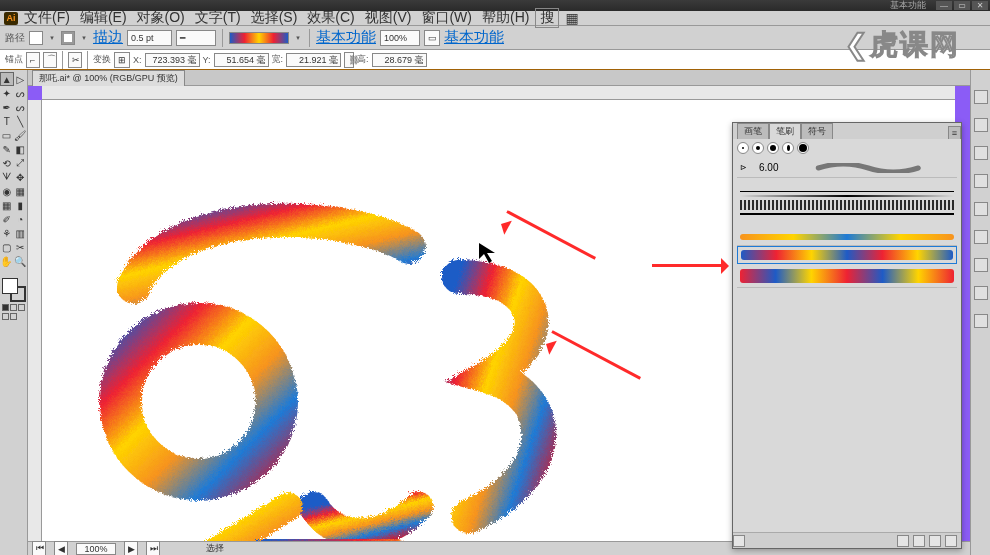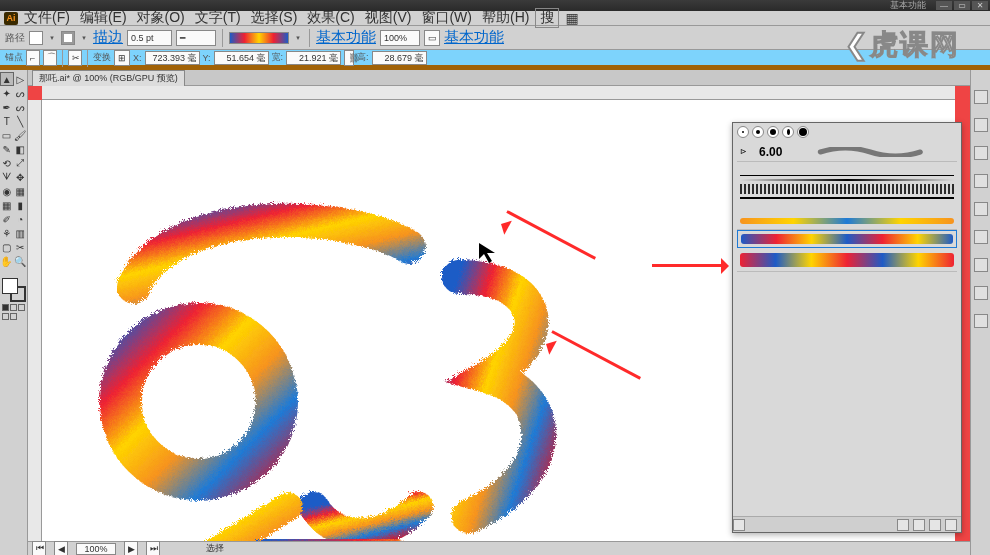--- a/index.html
+++ b/index.html
@@ -13,38 +13,38 @@
   .menu-bar .logo { width:14px; height:13px; background:#3a2a00; color:#f7931e; font-size:9px; font-weight:bold; text-align:center; line-height:13px; border-radius:2px;}
   .menu-bar .item { font-size: 14px; color: #333; padding: 1px 4px; }
 
   .control-bar { height: 24px; background: #d1d1d1; display: flex; align-items: center; padding: 0 5px; gap: 4px; border-bottom: 1px solid #999; }
   .cb-box { height: 16px; background: #fafafa; border: 1px solid #888; display:flex; align-items:center; padding: 0 3px; font-size:9px; color:#333;}
   .cb-swatch { width:14px; height:14px; border:1px solid #888; background:#fff;}
   .cb-sep { width:1px; height:18px; background:#999; margin:0 2px;}
   .cb-grad { width:60px; height:12px; border:1px solid #888; background:linear-gradient(90deg,#1e5bc6,#e23,#ffd400,#e23,#1e5bc6);}
   .cb-link { font-size:15px; color:#0066cc; text-decoration:underline;}
 
-  .sub-bar { height: 20px; background: #7dd3fc; display: flex; align-items: center; padding: 0 5px; gap: 3px; border-bottom: 5px solid #a16207; font-size:9px; color:#333;}
+  .sub-bar { height: 20px; background: #ffffff; display: flex; align-items: center; padding: 0 5px; gap: 3px; border-bottom: 1px solid #a16207; font-size:9px; color:#333;}
   .sb-lbl { color:#555;}
   .sb-field { width:55px; height:14px; border:1px solid #888; background:#fafafa; text-align:right; padding-right:2px; line-height:12px;}
 
   .workspace { position: absolute; top: 70px; left: 0; right: 0; bottom: 0; display: flex; }
   
   .toolbox { width: 28px; background: #d1d1d1; border-right: 1px solid #999; display:flex; flex-direction:column; padding-top:2px;}
   .tool-row { display:flex;}
   .tool { width:14px; height:14px; border:1px solid transparent; display:flex; align-items:center; justify-content:center; font-size:10px; color:#333;}
   .tool.sel { background:#bbb; border:1px solid #666;}
   .fill-stroke { margin-top:10px; position:relative; width:24px; height:24px; align-self:center;}
   .fs-fill { position:absolute; width:16px; height:16px; border:1px solid #333; background:#fff;}
   .fs-stroke { position:absolute; right:0; bottom:0; width:16px; height:16px; border:2px solid #333; background:#d1d1d1;}
   .mini-row { display:flex; gap:1px; margin-top:2px; padding-left:2px;}
   .mini { width:7px; height:7px; border:1px solid #666;}
   .mini.b{background:#333;}
 
-  .doc-area { flex:1; position:relative; background:#ef4444; }
+  .doc-area { flex:1; position:relative; background:#8b5cf6; }
   .doc-tab-bar { height:16px; background:#c8c8c8; display:flex; align-items:center; padding-left:4px; border-bottom:1px solid #999;}
   .doc-tab { background:#dcdcdc; font-size:9px; padding:1px 6px; border:1px solid #888; border-bottom:none; color:#333;}
   .ruler-h { position:absolute; top:16px; left:14px; right:15px; height:14px; background:#e8e8e8; border-bottom:1px solid #999;}
   .ruler-v { position:absolute; top:30px; left:0; width:14px; bottom:14px; background:#e8e8e8; border-right:1px solid #999;}
   .canvas-viewport { position:absolute; top:30px; left:14px; right:15px; bottom:14px; background:#fff; overflow:hidden;}
   .status-bar { position:absolute; bottom:0; left:0; right:0; height:14px; background:#d1d1d1; display:flex; align-items:center; gap:8px; padding-left:4px; font-size:9px; color:#333; border-top:1px solid #999;}
   .sb-zoom { width:40px; border:1px solid #888; background:#fafafa; text-align:center;}
 
   
   .right-dock { width:20px; background:#d1d1d1; border-left:1px solid #999; display:flex; flex-direction:column; align-items:center; padding-top:20px; gap:14px;}
@@ -304,41 +304,48 @@
     <div class="dock-icon"></div>
     <div class="dock-icon"></div>
     <div class="dock-icon"></div>
     <div class="dock-icon"></div>
     <div class="dock-icon"></div>
     <div class="dock-icon"></div>
   </div>
 </div>
 
 <div class="brushes-panel">
+  <div class="bp-tabs">
+    <div class="bp-tab">画笔</div>
+    <div class="bp-tab act">笔刷</div>
+    <div class="bp-tab">符号</div>
+    <div style="flex:1"></div>
+    <div class="bp-tab" style="padding:1px 3px;">≡</div>
+  </div>
   <div class="bp-body">
     <div class="calli-row">
       <div class="calli">
           <div class="calli-dot"></div>
         </div>
       <div class="calli">
           <div class="calli-dot"></div>
         </div>
       <div class="calli">
           <div class="calli-dot"></div>
         </div>
       <div class="calli">
           <div class="calli-dot"></div>
         </div>
       <div class="calli">
           <div class="calli-dot"></div>
         </div>
     </div>
     <div class="brush-row">
       <span style="font-size:8px; width:14px;">⊳</span>
-      <span style="font-size:12px;font-weight:bold;">6.00</span>
+      <span style="font-size:10px;">6.00</span>
       <svg class="wave" viewBox="0 0 100 10">
           <path d="M0 5 Q 25 -3 50 5 T 100 5" stroke="#777" stroke-width="5" fill="none" stroke-linecap="round"></path>
         </svg>
     </div>
     <div class="art-row">
       <div class="art-stroke"></div>
       <div class="art-stroke g1"></div>
       <div class="art-pattern"></div>
       <div class="art-thread"></div>
     </div>

